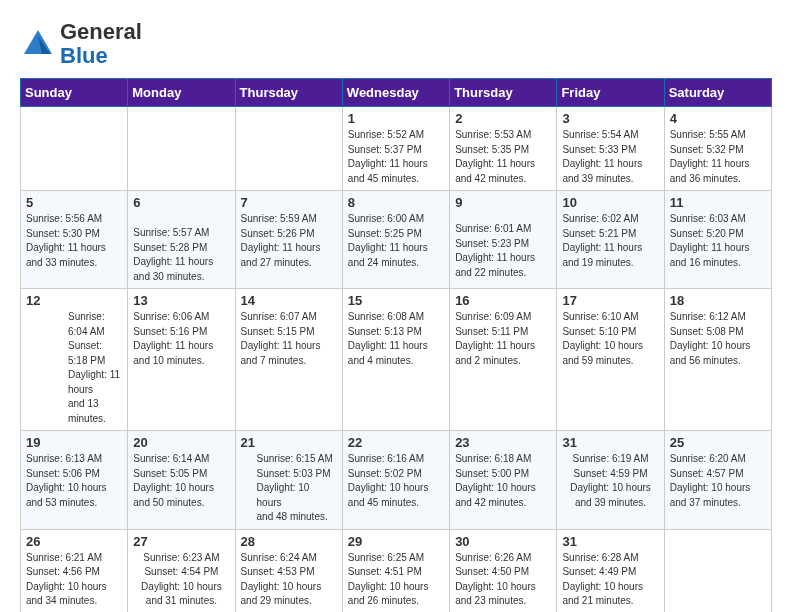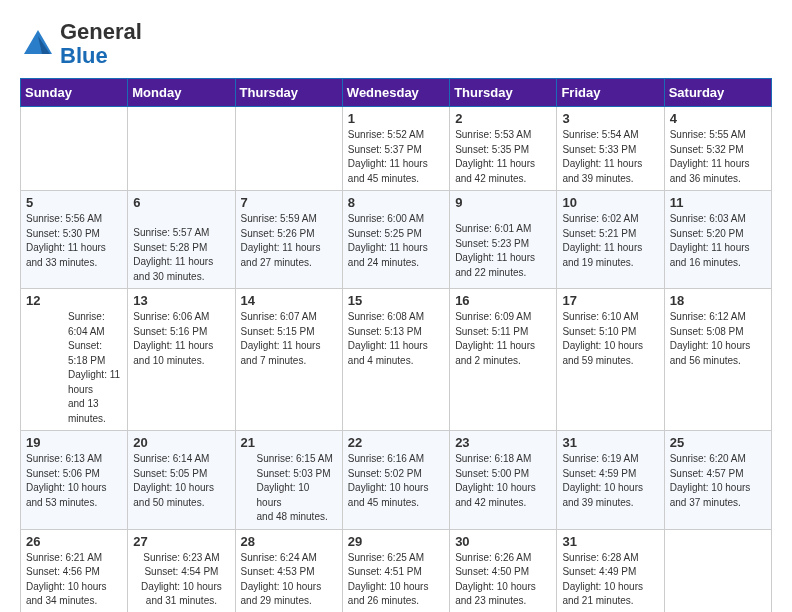--- a/index.html
+++ b/index.html
@@ -280,21 +280,21 @@
         </td>
         <td>
           <span class="day-num">23</span>
           <div class="day-info" style="white-space: pre-line;">Sunrise: 6:18 AM
 Sunset: 5:00 PM
 Daylight: 10 hours
 and 42 minutes.</div>
         </td>
         <td>
           <span class="day-num">31</span>
-          <div class="day-info" style="white-space: pre-line;">Sunrise: 6:19 AM
+          <div class="day-info" style="white-space: pre-line; text-align: center;">Sunrise: 6:19 AM
 Sunset: 4:59 PM
 Daylight: 10 hours
 and 39 minutes.</div>
         </td>
         <td>
           <span class="day-num">25</span>
           <div class="day-info" style="white-space: pre-line;">Sunrise: 6:20 AM
 Sunset: 4:57 PM
 Daylight: 10 hours
 and 37 minutes.</div>

